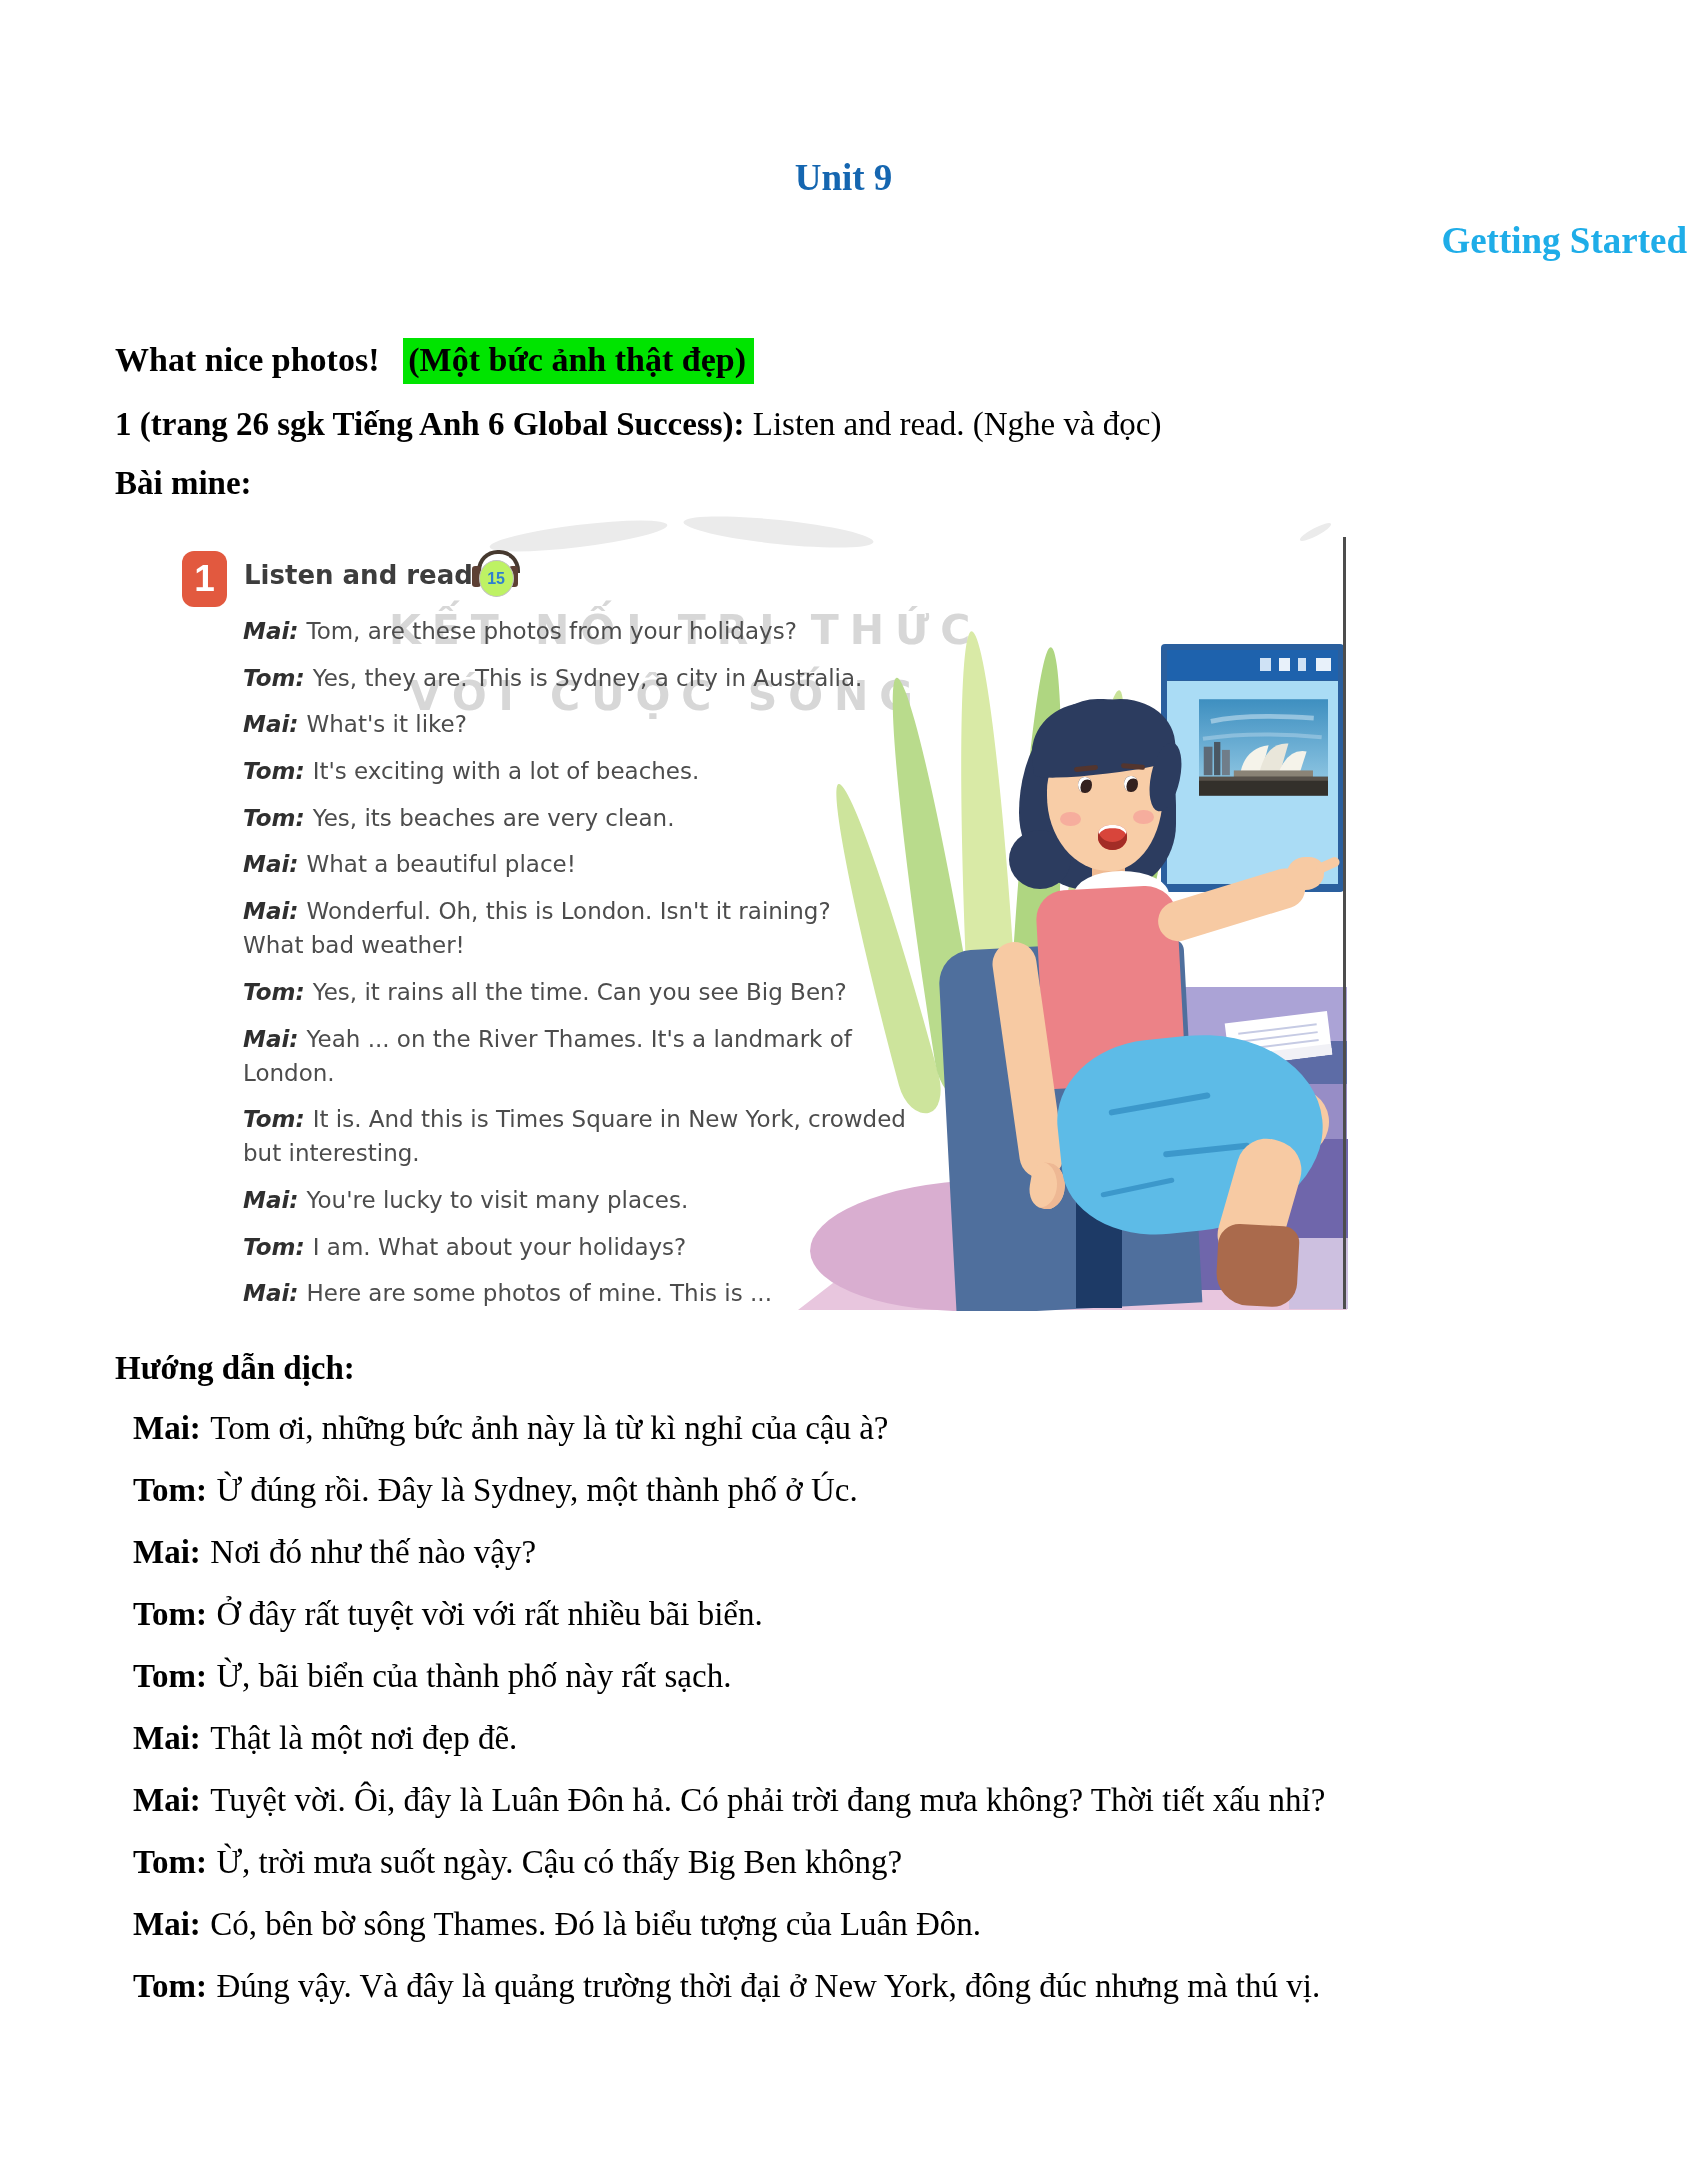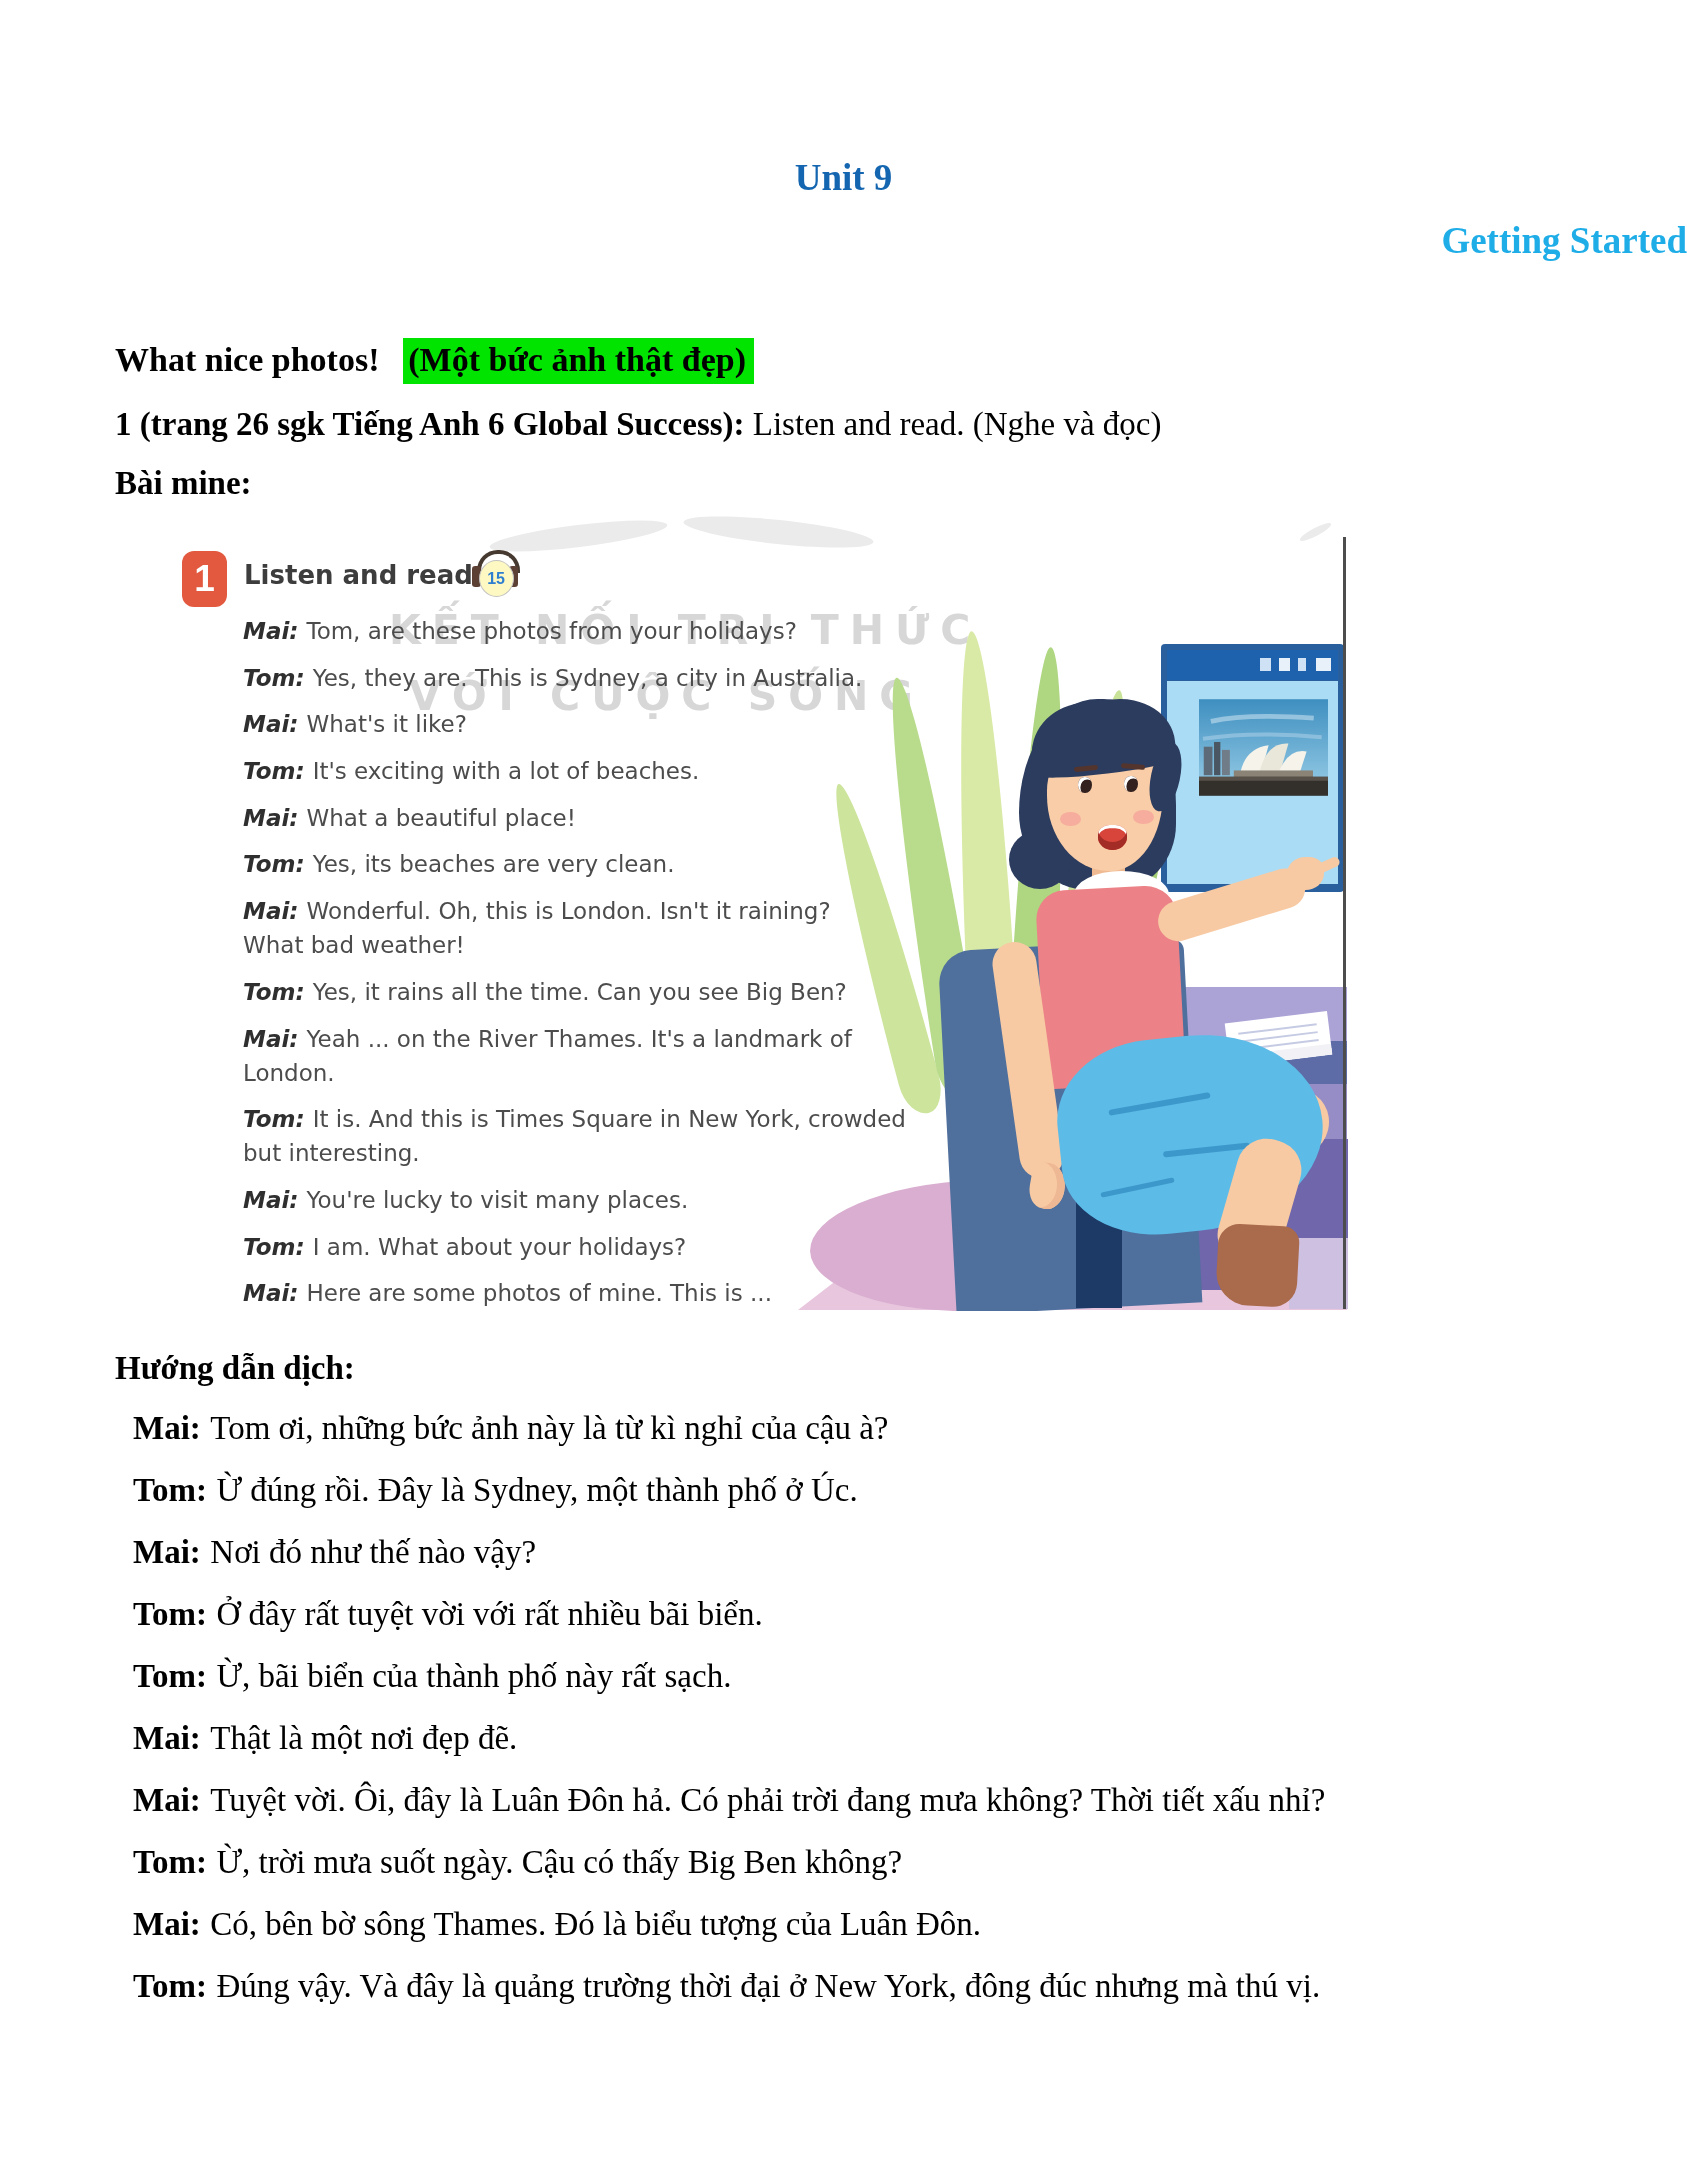--- a/index.html
+++ b/index.html
@@ -32,21 +32,21 @@
     color:#fff;font-family:"Liberation Sans",sans-serif;font-weight:bold;font-size:37px;
     text-align:center;line-height:56px;}
   .task-title{left:73px;top:48px;font-family:"DejaVu Sans","Liberation Sans",sans-serif;
     font-weight:bold;font-size:26px;color:#3d3d3d;}
   
   .track{left:302px;top:38px;width:44px;height:49px;}
   .tr-band{position:absolute;left:4px;top:0;width:35px;height:19px;border:4.8px solid #46392f;
     border-bottom:none;border-radius:20.6px 20.6px 0 0;}
   .tr-cupL,.tr-cupR{position:absolute;top:16px;width:8.7px;height:20.6px;background:#5d4034;border-radius:3.2px;}
   .tr-cupL{left:-0.8px;} .tr-cupR{right:-0.8px;}
-  .tr-circle{position:absolute;left:5.6px;top:9.5px;width:33px;height:35px;background:#fef9c3;
+  .tr-circle{position:absolute;left:5.6px;top:9.5px;width:33px;height:35px;background:#bef264;
     border:1.6px solid #c2c2c2;border-radius:50%;text-align:center;}
   .tr-num{font-family:"Liberation Sans",sans-serif;font-weight:bold;font-size:16px;
     color:#2f7fd0;line-height:35px;}
   
   .dlg{left:72px;top:102px;width:683px;font-family:"DejaVu Sans","Liberation Sans",sans-serif;
     font-size:23px;color:#4c4c4c;}
   .dlg-line{margin-bottom:12.7px;line-height:34px;}
   .dlg-line .spk{font-weight:bold;font-style:italic;color:#2f2f2f;margin-right:8px;}
   .dlg-line .txt{white-space:pre-line;}
   
@@ -101,25 +101,25 @@
 
   <div class="dlg-line">
     <span class="spk">Mai:</span><span class="txt">What's it like?</span>
   </div>
 
   <div class="dlg-line">
     <span class="spk">Tom:</span><span class="txt">It's exciting with a lot of beaches.</span>
   </div>
 
   <div class="dlg-line">
+    <span class="spk">Tom:</span><span class="txt">Yes, its beaches are very clean.</span>
+  </div>
+
+  <div class="dlg-line">
     <span class="spk">Mai:</span><span class="txt">What a beautiful place!</span>
-  </div>
-
-  <div class="dlg-line">
-    <span class="spk">Tom:</span><span class="txt">Yes, its beaches are very clean.</span>
   </div>
 
   <div class="dlg-line">
     <span class="spk">Mai:</span><span class="txt">Wonderful. Oh, this is London. Isn't it raining?
 What bad weather!</span>
   </div>
 
   <div class="dlg-line">
     <span class="spk">Tom:</span><span class="txt">Yes, it rains all the time. Can you see Big Ben?</span>
   </div>

